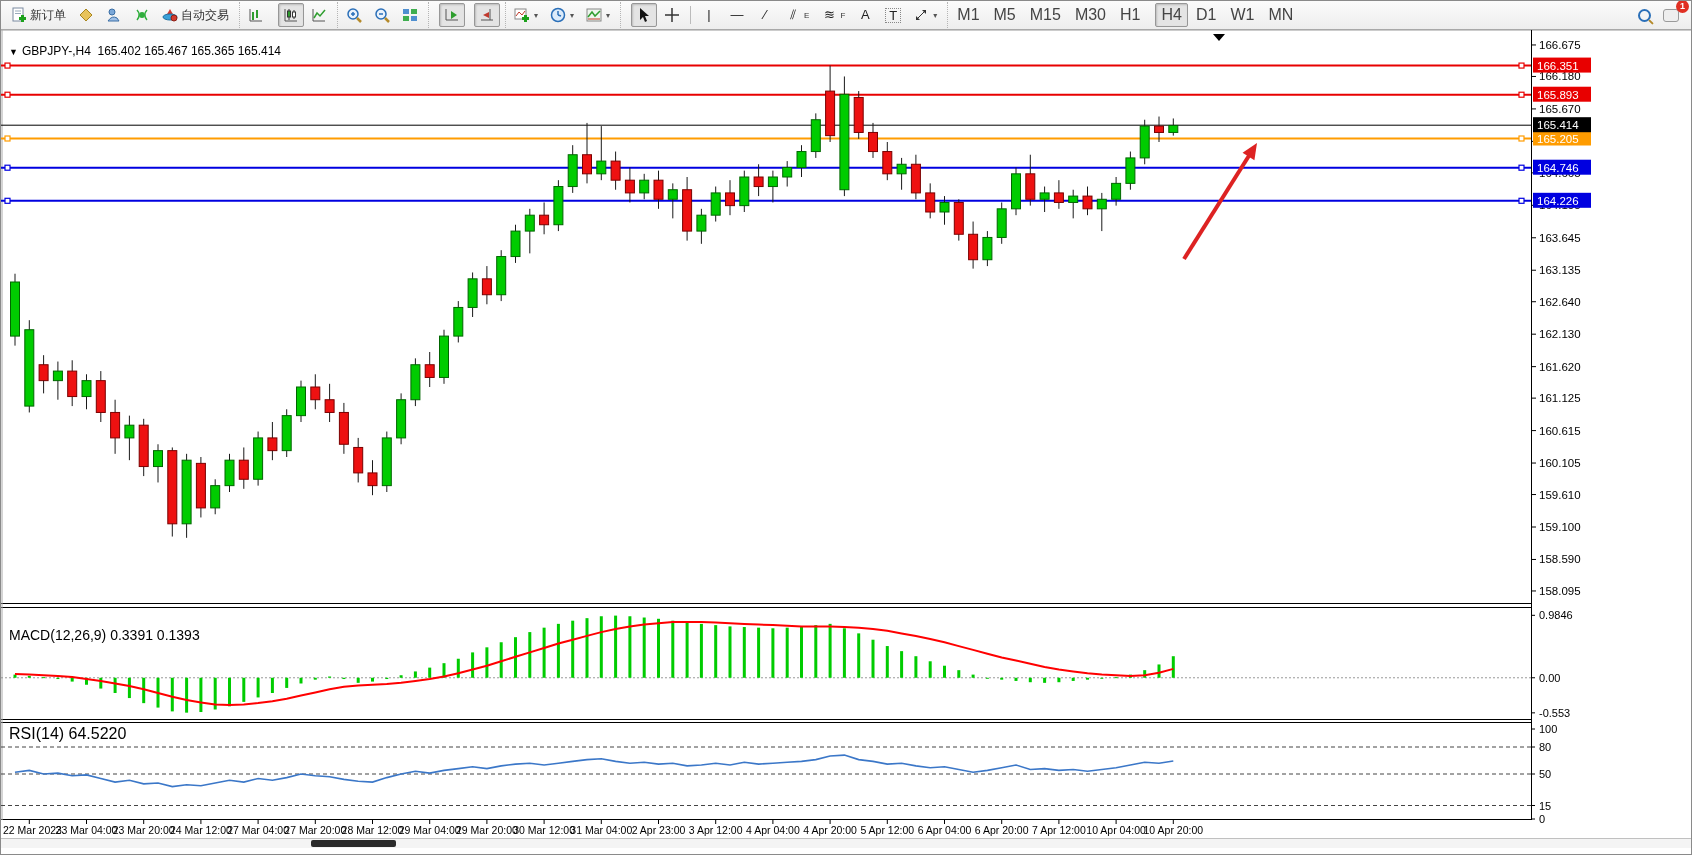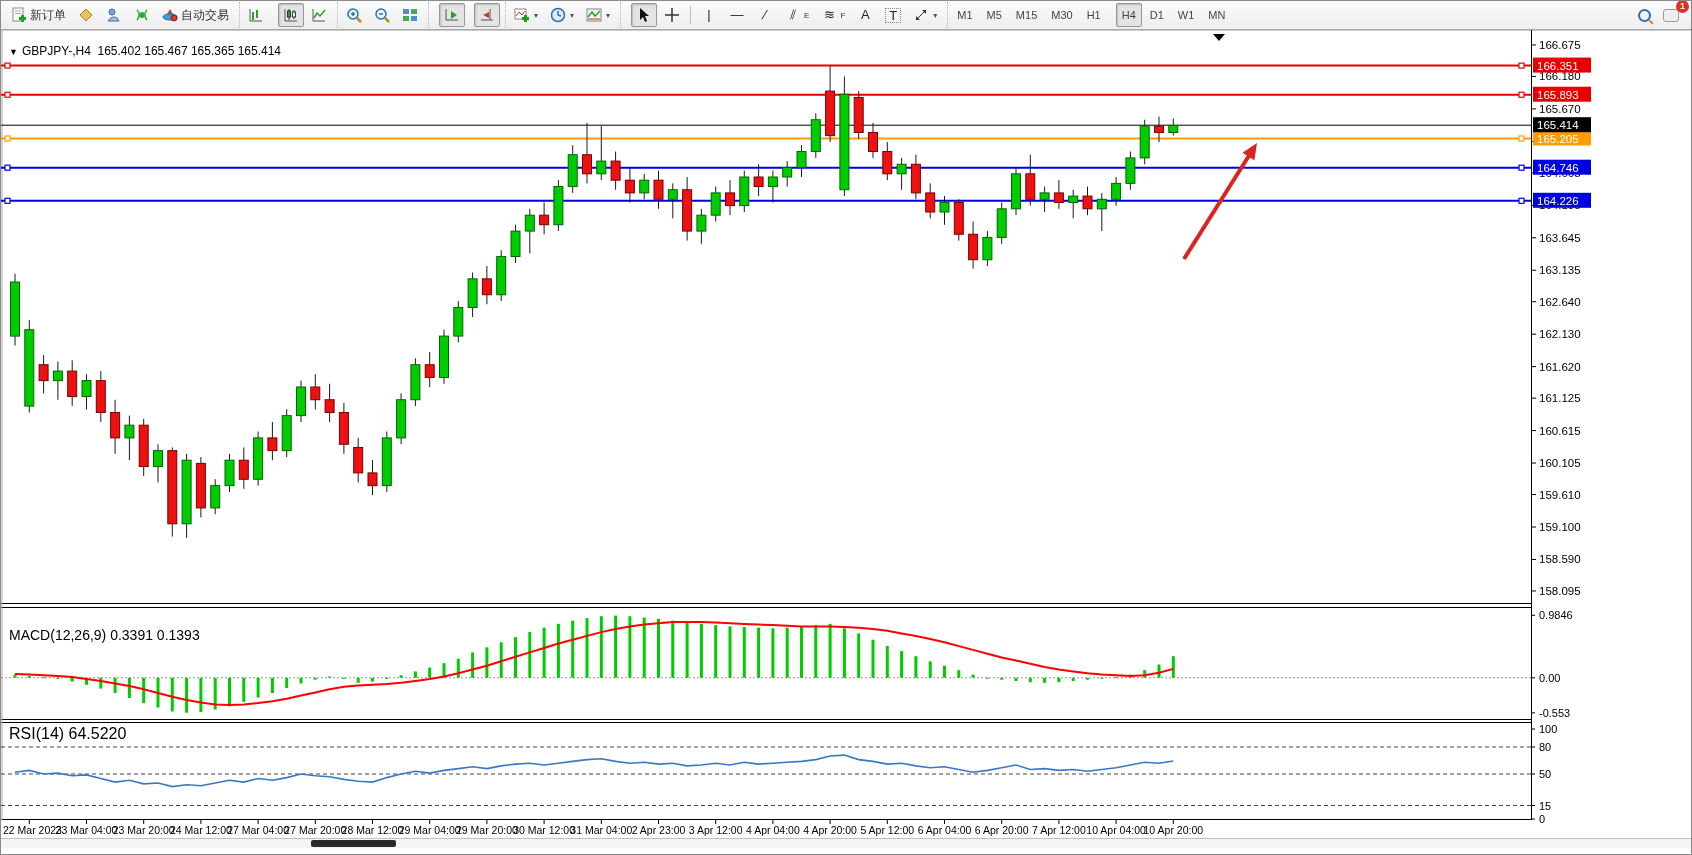--- a/index.html
+++ b/index.html
@@ -6,21 +6,21 @@
   #app{position:relative;width:1692px;height:855px;font-family:"Liberation Sans",sans-serif;
        border:1px solid #8a8a8a;box-sizing:border-box;overflow:hidden;background:#fff;}
   
   #toolbar{position:absolute;top:0;left:0;width:100%;height:28px;background:linear-gradient(#fbfbfb,#ededed);
            border-bottom:1px solid #a8a8a8;display:flex;align-items:center;z-index:10;font-size:12px;color:#333;}
   .grp{display:flex;align-items:center;height:26px;padding:0 2px;border-left:1px dotted #b5b5b5;margin-left:2px;}
   .grp:first-child{border-left:none;}
   .tbtn{display:inline-flex;align-items:center;gap:3px;height:22px;padding:0 4px;margin:0 1px;
         border:1px solid transparent;border-radius:2px;cursor:default;white-space:nowrap;}
   .tbtn.pressed{background:#e4e4e4;border:1px solid #979797;box-shadow:inset 1px 1px 2px rgba(0,0,0,.18);margin-left:8px;}
-  .tf{font-size:11px;color:#444;padding:0 5px;}
+  .tf{font-size:16px;color:#444;padding:0 5px;}
   .dd{font-size:8px;color:#555;margin-left:1px;}
   .ic{display:inline-block;width:16px;height:16px;position:relative;}
   .ic svg{position:absolute;left:0;top:0;}
   .glyph{font-size:13px;line-height:16px;width:16px;text-align:center;color:#222;}
   #tb-right{margin-left:auto;display:flex;align-items:center;padding-right:6px;}
   .badge{position:absolute;top:-4px;right:-6px;background:#e03023;color:#fff;border-radius:50%;
          width:13px;height:13px;font-size:9px;line-height:13px;text-align:center;font-weight:bold;}
   .mag{width:9px;height:9px;border:2px solid #2a6fb8;border-radius:50%;position:relative;display:inline-block;}
   .mag:after{content:"";position:absolute;width:6px;height:2px;background:#b58a2a;transform:rotate(45deg);
              right:-5px;bottom:-3px;border-radius:1px;}

